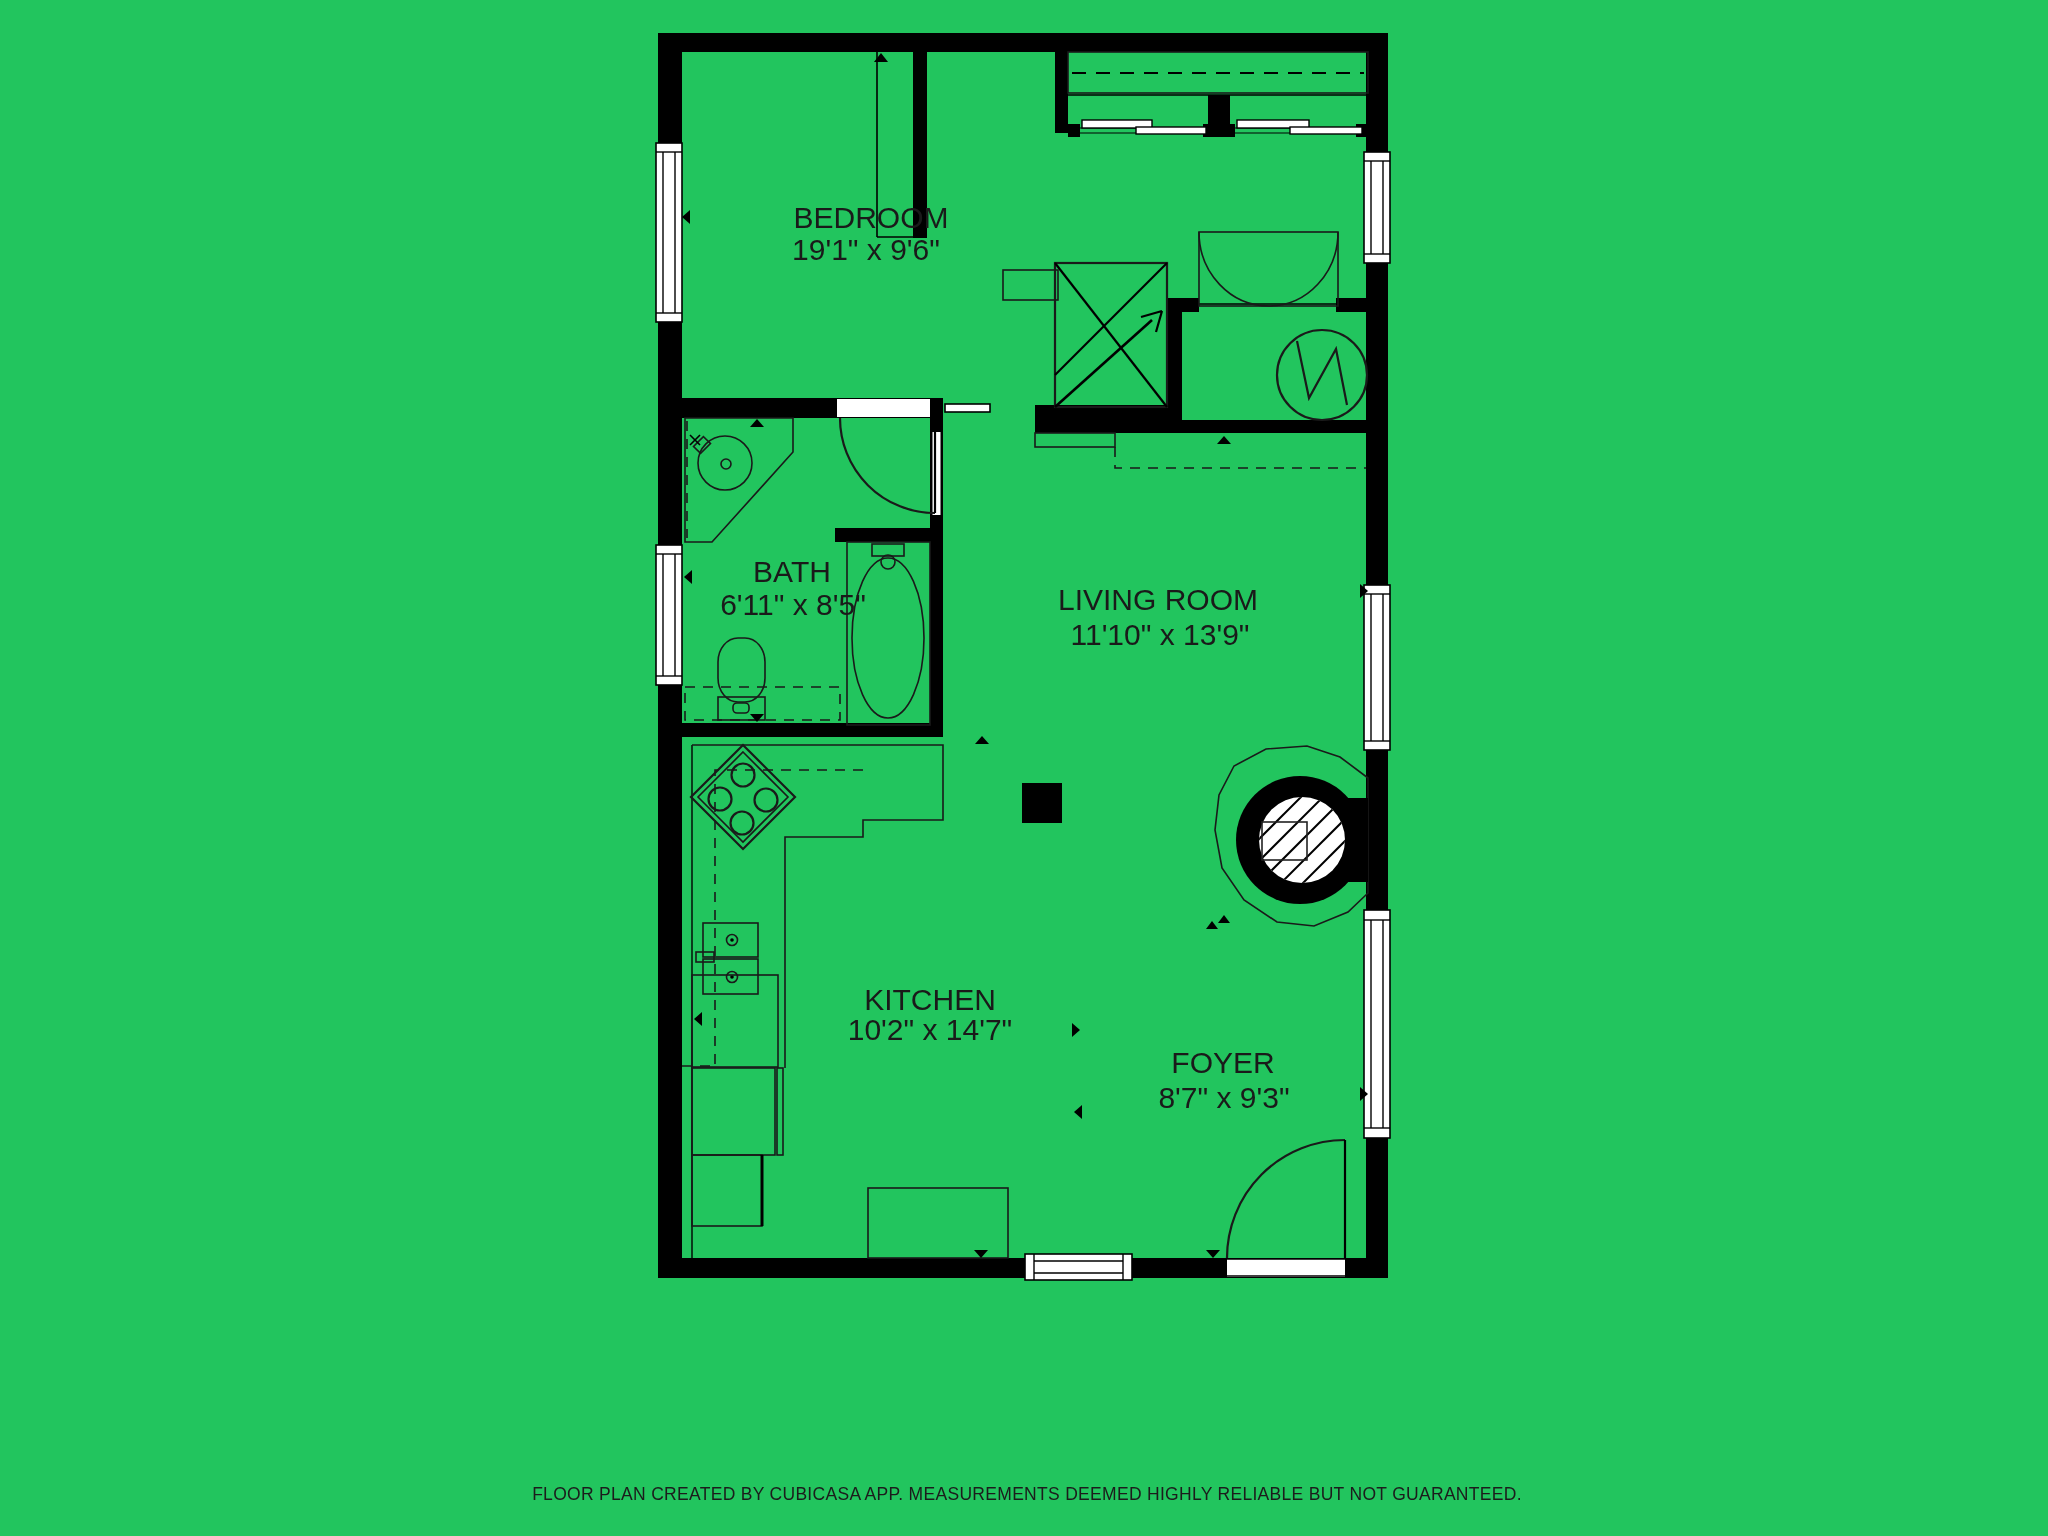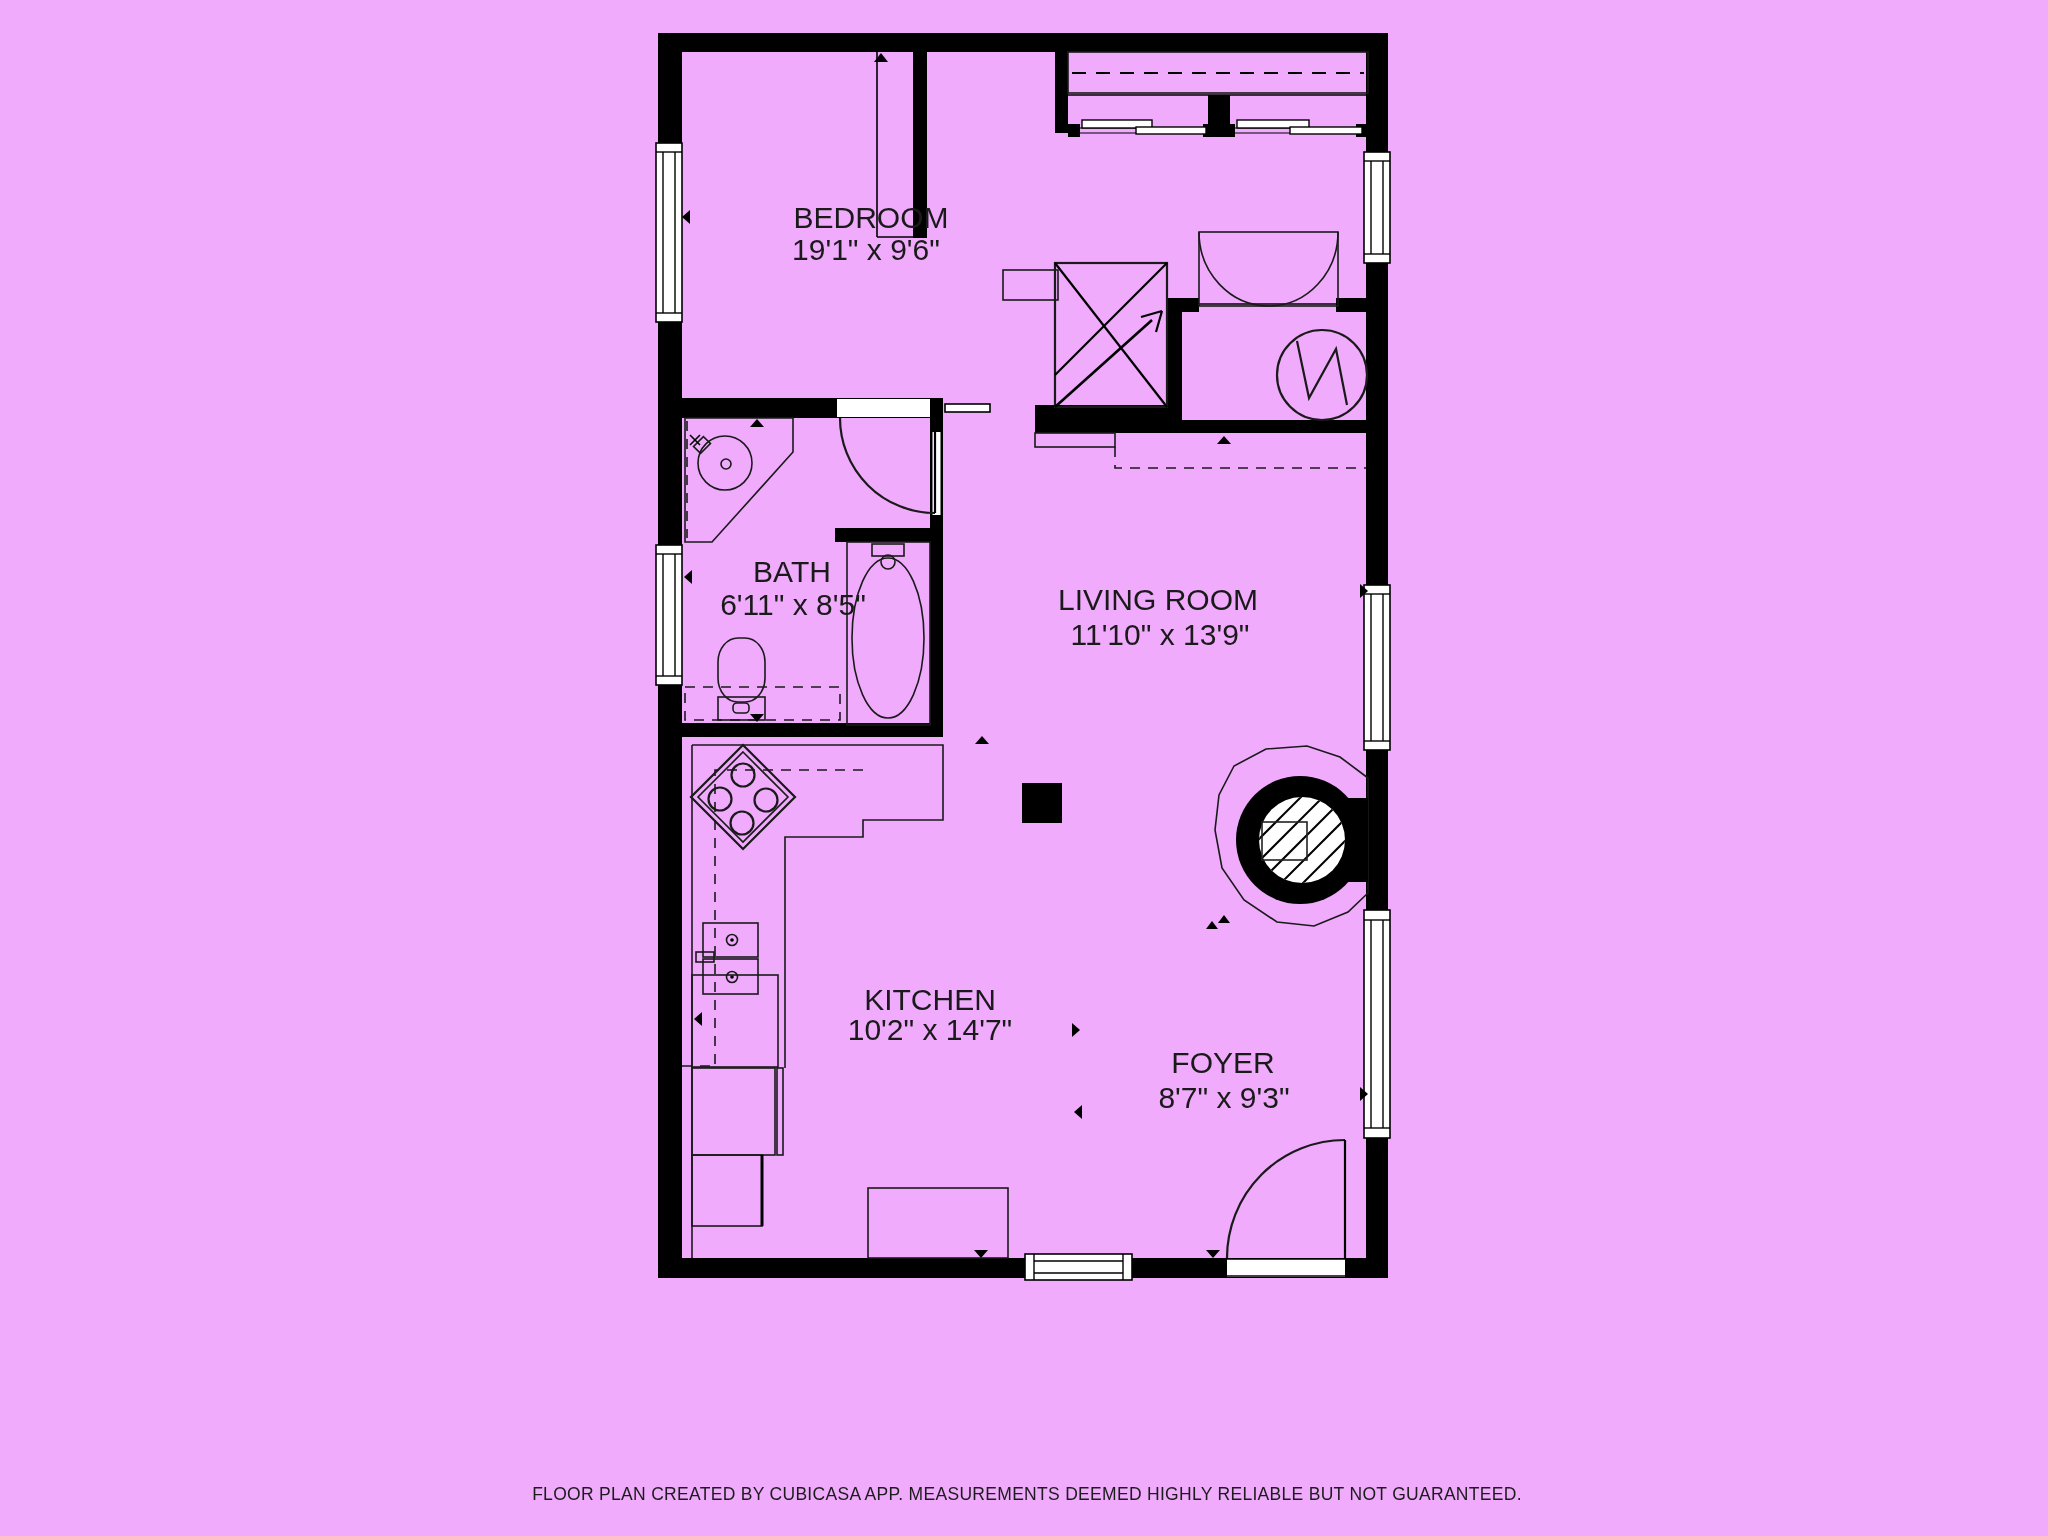--- a/index.html
+++ b/index.html
@@ -1,16 +1,16 @@
 <!DOCTYPE html>
 <html><head>
 <meta charset="utf-8">
 <style>
   html,body{margin:0;padding:0;background:#ffffff;}
-  #stage{position:relative;width:2048px;height:1536px;background:#f0abfc;overflow:hidden;}
+  #stage{position:relative;width:2048px;height:1536px;background:#22c55e;overflow:hidden;}
   svg{position:absolute;left:0;top:0;}
   .lbl{font-family:"Liberation Sans", sans-serif;font-size:30px;fill:#1a1a1a;}
   .disc{font-family:"Liberation Sans", sans-serif;font-size:17.5px;fill:#1c1c1c;letter-spacing:0.3px;}
   .thin{fill:none;stroke:#1a1a1a;stroke-width:1.6;}
   .thin2{fill:none;stroke:#1a1a1a;stroke-width:2.2;}
   .dash{fill:none;stroke:#1a1a1a;stroke-width:1.6;stroke-dasharray:10 8;}
   .wht{fill:#ffffff;}
   .blk{fill:#000000;}
 </style>
 </head>

